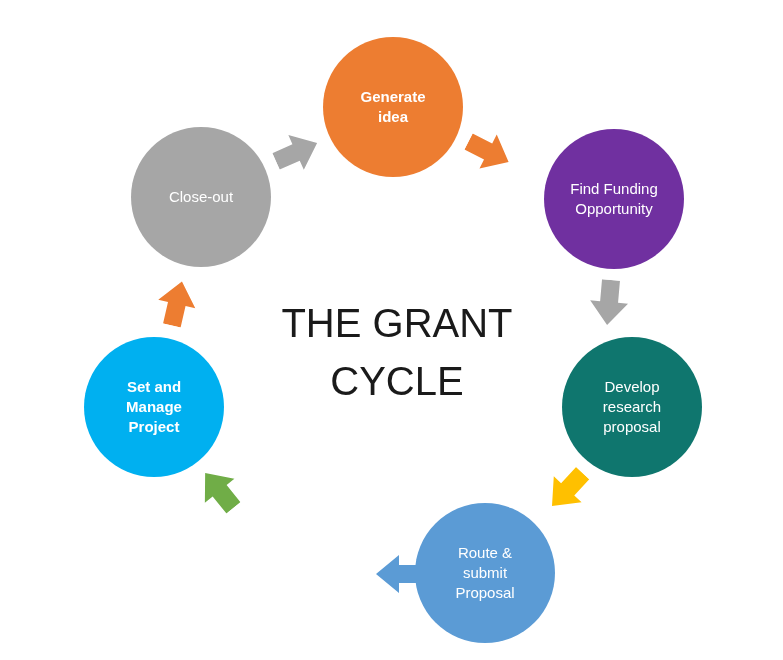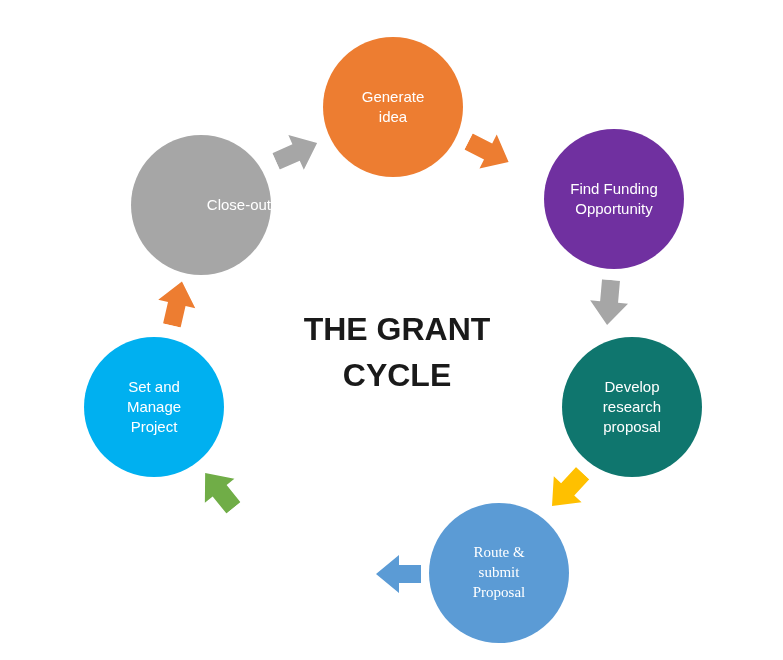--- a/index.html
+++ b/index.html
@@ -13,22 +13,22 @@
     width: 783px;
     height: 660px;
     background: #ffffff;
     overflow: hidden;
   }
   .diagram-title {
     position: absolute;
     left: 397px;
     top: 352px;
     transform: translate(-50%, -50%);
-    font-size: 32px;
-    font-weight: 700;
+    font-size: 40px;
+    font-weight: 400;
     color: #1a1a1a;
     text-align: center;
     white-space: pre-line;
     line-height: 1.45;
     letter-spacing: 0px;
   }
   .node {
     position: absolute;
     width: 140px;
     height: 140px;
@@ -43,27 +43,27 @@
     font-size: 15px;
     line-height: 1.33;
     white-space: pre-line;
   }
   .arrow {
     position: absolute;
     width: 46px;
     height: 40px;
   }
   
-  .n1 { left: 323px; top: 37px;  }   
+  .n1 { left: 323px; top: 37px; font-weight: bold;  }   
   .n2 { left: 544px; top: 129px; }   
   .n3 { left: 562px; top: 337px; }   
-  .n4 { left: 429px; top: 503px; font-family: Liberation Serif, serif; }   
+  .n4 { left: 415px; top: 503px; }   
   .n5 { left: 217px; top: 503px; }   
-  .n6 { left: 84px;  top: 337px; }   
-  .n7 { left: 131px; top: 135px; justify-content: flex-end; }   
+  .n6 { left: 84px;  top: 337px; font-weight: bold; }   
+  .n7 { left: 131px; top: 127px; }   
   
   .a1 { left: 274px; top: 132px; transform: rotate(-24deg); }  
   .a2 { left: 466px; top: 132px; transform: rotate(27deg); }   
   .a3 { left: 586px; top: 283px; transform: rotate(95deg); }   
   .a4 { left: 544px; top: 470px; transform: rotate(133deg); }  
   .a5 { left: 375px; top: 554px; transform: rotate(180deg); }  
   .a6 { left: 196px; top: 470px; transform: rotate(231deg); }  
   .a7 { left: 154px; top: 283px; transform: rotate(283deg); }  
 </style>
 </head>

